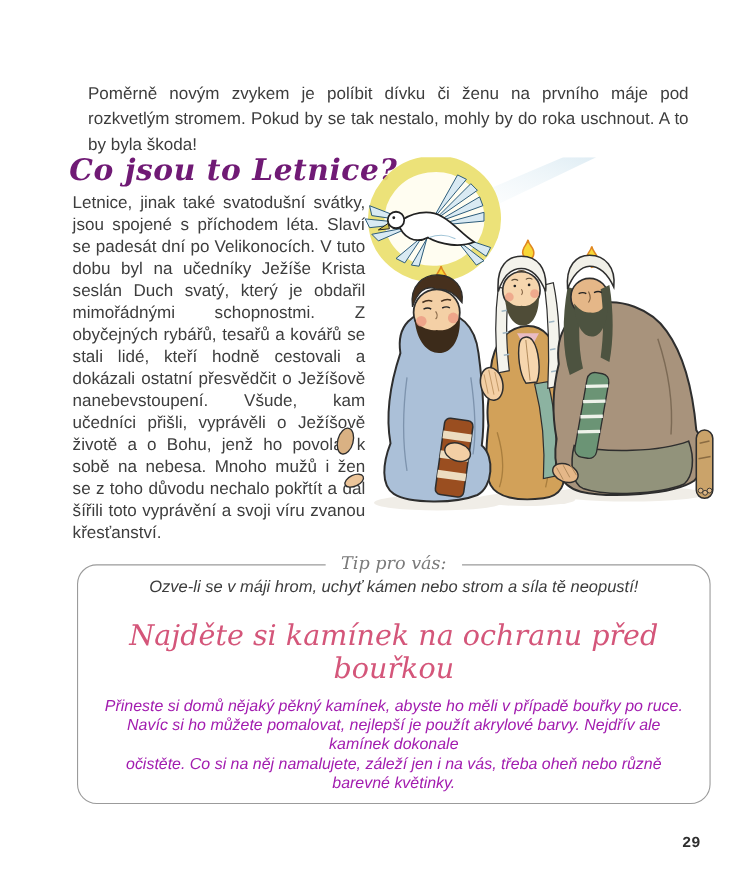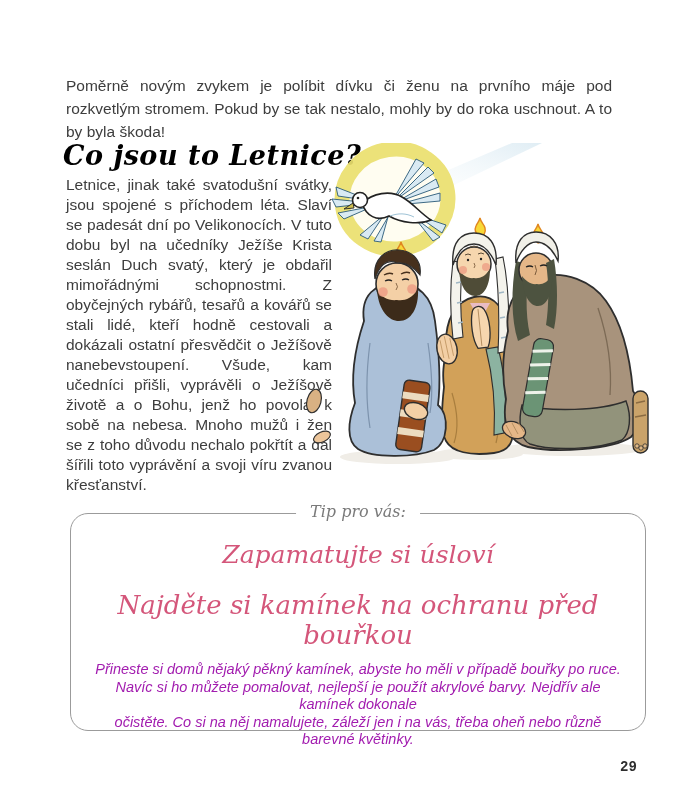--- a/index.html
+++ b/index.html
@@ -1,27 +1,27 @@
 <!DOCTYPE html>
 <html lang="cs"><head>
 <meta charset="utf-8">
 <style>
   html,body{margin:0;padding:0;}
   body{
     width:673px;height:800px;position:relative;background:#ffffff;
     font-family:"Liberation Sans",sans-serif;overflow:hidden;
   }
   .intro{
-    position:absolute;left:66px;top:58px;width:546px;
+    position:absolute;left:80px;top:58px;width:546px;
     font-size:15.5px;line-height:23px;color:#3d3d3d;text-align:justify;
   }
   .section-heading{
     position:absolute;left:63px;top:118px;
     font-family:"DejaVu Serif",serif;font-style:italic;font-size:27px;
-    color:#000000;letter-spacing:0.5px;
+    color:#701a75;letter-spacing:0.5px;
   }
   .column{
     position:absolute;left:66px;top:159px;width:266px;
     font-size:15.5px;line-height:20px;color:#3d3d3d;text-align:justify;
   }
   .illustration{
     position:absolute;left:300px;top:143px;width:360px;height:334px;
   }
   .tip-box{
     position:absolute;left:70px;top:513px;width:576px;height:218px;
@@ -193,20 +193,20 @@
     <rect x="333" y="248" width="15" height="62" rx="7.5" fill="#caa36a" stroke="#2e2e2e" stroke-width="1.4"></rect>
     <path d="M336,260 L345,258 M335,274 L346,272" stroke="#8a6b42" stroke-width="1.4"></path>
     <circle cx="337" cy="303" r="2.2" fill="#e0b987" stroke="#2e2e2e" stroke-width="0.8"></circle>
     <circle cx="341" cy="305" r="2.2" fill="#e0b987" stroke="#2e2e2e" stroke-width="0.8"></circle>
     <circle cx="345" cy="303" r="2.2" fill="#e0b987" stroke="#2e2e2e" stroke-width="0.8"></circle>
   </g>
 </svg>
 
 <div class="tip-box">
   <span class="tip-label">Tip pro vás:</span>
-  <div class="box-heading-1">Zapamatujte si úsloví</div>
+  <div class="box-quote">Ozve-li se v máji hrom, uchyť kámen nebo strom a síla tě neopustí!</div>
   <div class="box-heading-2">Najděte si kamínek na ochranu před bouřkou</div>
   <div class="box-paragraph">Přineste si domů nějaký pěkný kamínek, abyste ho měli v případě bouřky po ruce.
 Navíc si ho můžete pomalovat, nejlepší je použít akrylové barvy. Nejdřív ale kamínek dokonale
 očistěte. Co si na něj namalujete, záleží jen i na vás, třeba oheň nebo různě barevné květinky.</div>
 </div>
 
 <div class="page-number">29</div>
 
 </body></html>

